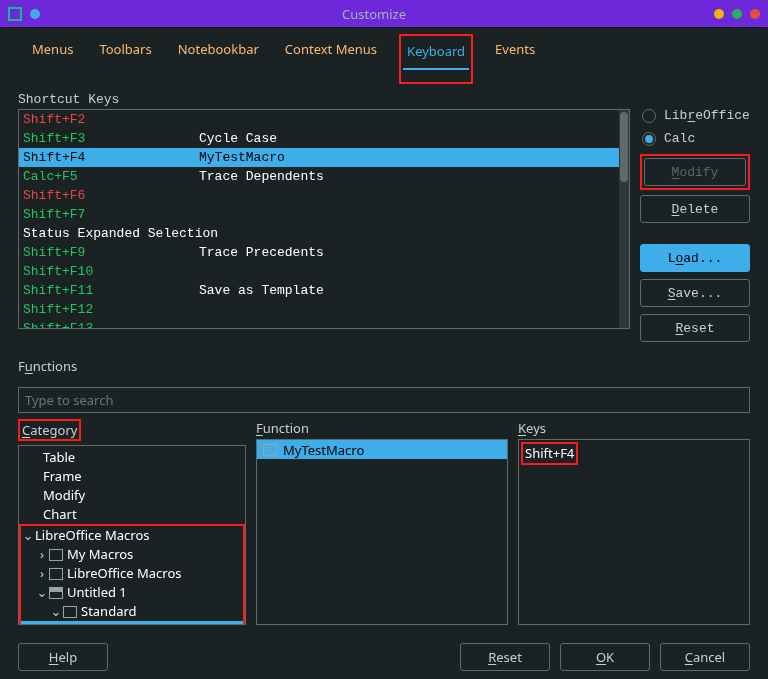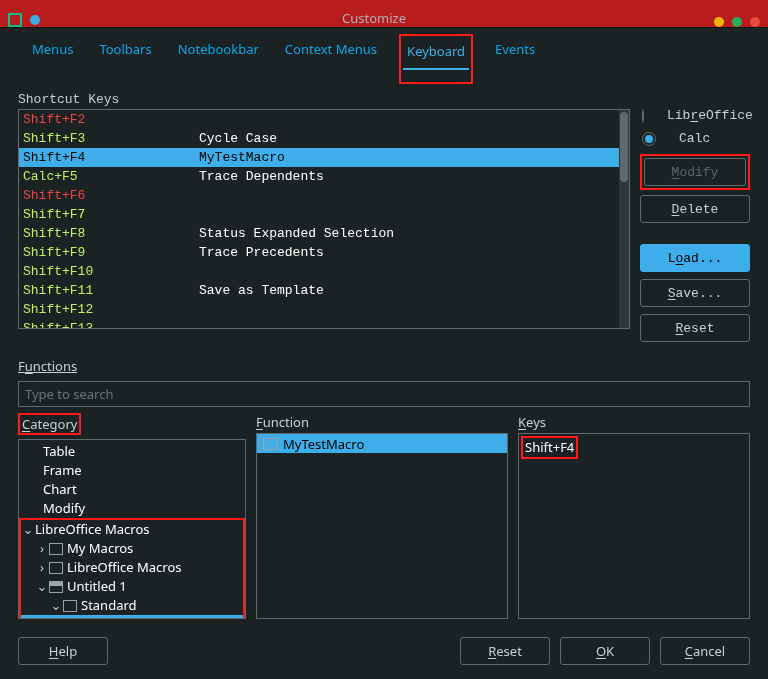--- a/index.html
+++ b/index.html
@@ -6,75 +6,75 @@
   html, body { width: 768px; height: 679px; overflow: hidden; }
   body {
     font-family: "Segoe UI", "Noto Sans", sans-serif;
     font-size: 13px;
     background: #1b2224;
     color: #c8d0d2;
   }
 
   
   .titlebar {
-    height: 28px; display: flex; align-items: flex-end; padding: 0 8px;
-    background: #b91c1c; border-bottom: 1px solid #0e1415;
+    height: 28px; display: flex; align-items: center; padding: 0 8px;
+    background: #6d28d9; border-bottom: 1px solid #0e1415;
   }
   .titlebar .left   { width: 40px; display: flex; gap: 8px; align-items: center; }
   .titlebar .center { flex: 1; text-align: center; color: #a8b3b5; }
   .titlebar .right  { width: 60px; display: flex; gap: 8px; justify-content: flex-end; align-items: center; }
   .app-icon { width: 14px; height: 14px; border: 2px solid #17b88c; }
   .dot { width: 10px; height: 10px; border-radius: 50%; }
   .dot.blue   { background: #3daee9; }
   .dot.yellow { background: #f1b500; }
   .dot.green  { background: #27ae60; }
   .dot.red    { background: #e74c3c; }
 
   
   .tabs { display: flex; gap: 18px; padding: 6px 20px 0 28px; }
-  .tab  { padding: 6px 4px 8px; color: #0ea5e9; border-bottom: 2px solid transparent; cursor: pointer; }
+  .tab  { padding: 6px 4px 8px; color: #fdba74; border-bottom: 2px solid transparent; cursor: pointer; }
   .tab.active { color: #3daee9; border-bottom-color: #3daee9; }
 
   .hl { border: 2px solid #ff1a1a; }
 
   .content { padding: 8px 18px 0 18px; }
 
   
   .upper { display: flex; gap: 10px; font-family: Liberation Mono, monospace; }
   .panel-label { color: #c8d0d2; margin-bottom: 2px; }
 
   .shortcut-wrap { flex: 1; display: flex; flex-direction: column; }
   .shortcut-box {
     display: flex; height: 220px; border: 1px solid #616b6d; background: #1b2224;
   }
   .sk-list { flex: 1; overflow: hidden; }
   .sk-row { display: flex; height: 19px; line-height: 19px; padding-left: 4px; }
-  .sk-row .col-key  { width: 176px; color: #bef264; }
+  .sk-row .col-key  { width: 176px; color: #22c55e; }
   .sk-row .col-func { flex: 1; color: #ffffff; }
   .sk-row.dis .col-key, .sk-row.dis .col-func { color: #ef4444; }
   .sk-row.sel { background: #3daee9; }
   .sk-row.sel .col-key, .sk-row.sel .col-func { color: #000; }
   .sk-scroll { width: 10px; background: #2d3639; position: relative; }
   .sk-thumb  { position: absolute; top: 2px; left: 1px; width: 8px; height: 70px; background: #606a6c; border-radius: 4px; }
 
   .right-col { width: 110px; display: flex; flex-direction: column; padding-top: 16px; }
-  .radio { display: flex; align-items: center; gap: 23px; margin-bottom: 8px; padding-left: 2px; cursor: pointer; }
+  .radio { display: flex; align-items: center; gap: 8px; margin-bottom: 8px; padding-left: 2px; cursor: pointer; }
   .rdot { width: 14px; height: 14px; border-radius: 50%; border: 1px solid #616b6d; display: flex; align-items: center; justify-content: center; }
   .rdot.on::after { content: ""; width: 8px; height: 8px; border-radius: 50%; background: #3daee9; }
   .btn {
     height: 28px; border: 1px solid #616b6d; background: #1b2224; color: #c8d0d2;
     display: flex; align-items: center; justify-content: center; border-radius: 3px;
     margin-bottom: 7px; cursor: pointer;
   }
   .btn.primary { background: #3daee9; color: #000; border-color: #3daee9; }
   .btn.disabled { color: #5d6668; }
   .und { text-decoration: underline; text-underline-offset: 2px; }
 
   
-  .func-label { margin: 8px 0 6px 0; text-decoration: underline; }
+  .func-label { margin: 8px 0 12px 0; }
   .search {
     width: 100%; height: 26px; border: 1px solid #616b6d; background: #1b2224;
     color: #c8d0d2; padding: 0 6px; font: inherit; outline: none; margin-bottom: 6px;
   }
   .search::placeholder { color: #6b7577; }
 
   .triple { display: flex; gap: 10px; height: 206px; }
   .col { flex: 1; display: flex; flex-direction: column; }
   .col.cat  { flex: 0 0 228px; }
   .col.keys { flex: 0 0 232px; }
@@ -156,21 +156,20 @@
             </div>
             <div class="sk-row dis">
               <span class="col-key">Shift+F6</span>
               <span class="col-func"></span>
             </div>
             <div class="sk-row">
               <span class="col-key">Shift+F7</span>
               <span class="col-func"></span>
             </div>
             <div class="sk-row">
-              <span class="col-key">Shift+F8</span>
               <span class="col-func">Status Expanded Selection</span>
             </div>
             <div class="sk-row">
               <span class="col-key">Shift+F9</span>
               <span class="col-func">Trace Precedents</span>
             </div>
             <div class="sk-row">
               <span class="col-key">Shift+F10</span>
               <span class="col-func"></span>
             </div>
@@ -240,22 +239,22 @@
 
     <div class="col cat">
       <div><span class="hl-inline">
         <span class="und">C</span><span>ategory</span>
       </span></div>
       <div style="height:4px"></div>
       <div class="listbox" style="padding-top:2px;">
         <div id="cat-leaves">
             <div class="tree-row" style="padding-left: 24px;">Table</div>
             <div class="tree-row" style="padding-left: 24px;">Frame</div>
+            <div class="tree-row" style="padding-left: 24px;">Modify</div>
             <div class="tree-row" style="padding-left: 24px;">Chart</div>
-            <div class="tree-row" style="padding-left: 24px;">Modify</div>
           </div>
 
         <div class="hl-wrap" id="macro-block">
           <div class="tree-row" style="padding-left:0px">
             <span class="tw">⌄</span>
             <span>LibreOffice Macros</span>
           </div>
           <div class="tree-row" style="padding-left:14px">
             <span class="tw">›</span>
             <span class="ticon ic-doc"></span>

